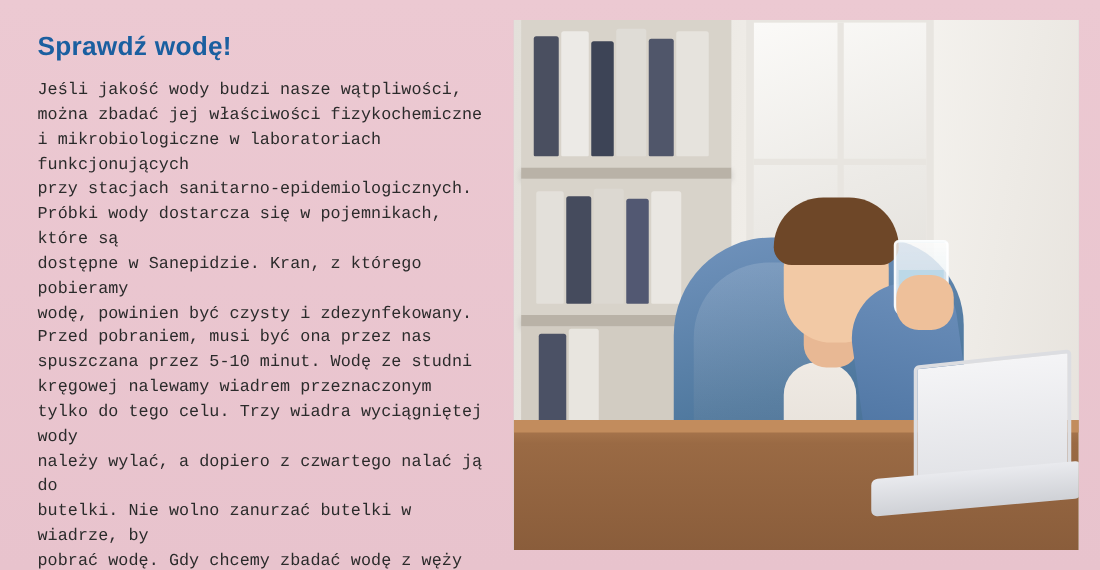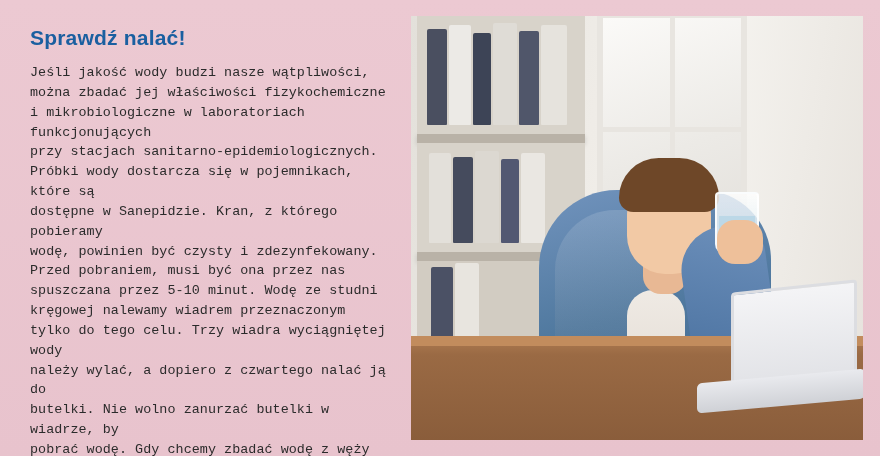--- a/index.html
+++ b/index.html
@@ -278,21 +278,21 @@
     pointer-events: none;
     box-shadow: inset 0 0 0 0 rgba(0,0,0,0);
   }
 </style>
 </head>
 <body>
 
 <div class="page">
 
   <div class="content">
-    <h1 class="title">Sprawdź nalać!</h1>
+    <h1 class="title">Sprawdź wodę!</h1>
     <p class="body-text">Jeśli jakość wody budzi nasze wątpliwości,
 można zbadać jej właściwości fizykochemiczne
 i mikrobiologiczne w laboratoriach funkcjonujących
 przy stacjach sanitarno-epidemiologicznych.
 Próbki wody dostarcza się w pojemnikach, które są
 dostępne w Sanepidzie. Kran, z którego pobieramy
 wodę, powinien być czysty i zdezynfekowany.
 Przed pobraniem, musi być ona przez nas
 spuszczana przez 5-10 minut. Wodę ze studni
 kręgowej nalewamy wiadrem przeznaczonym

